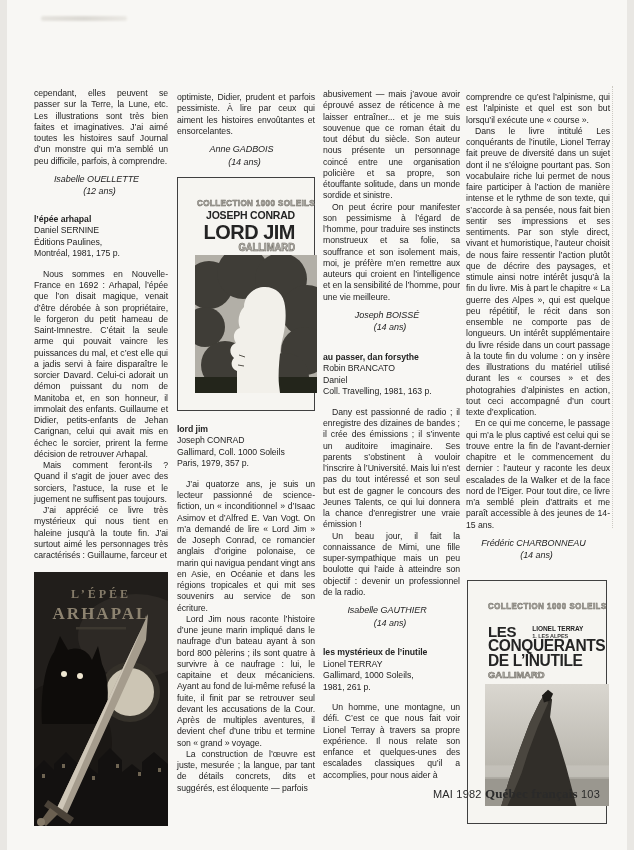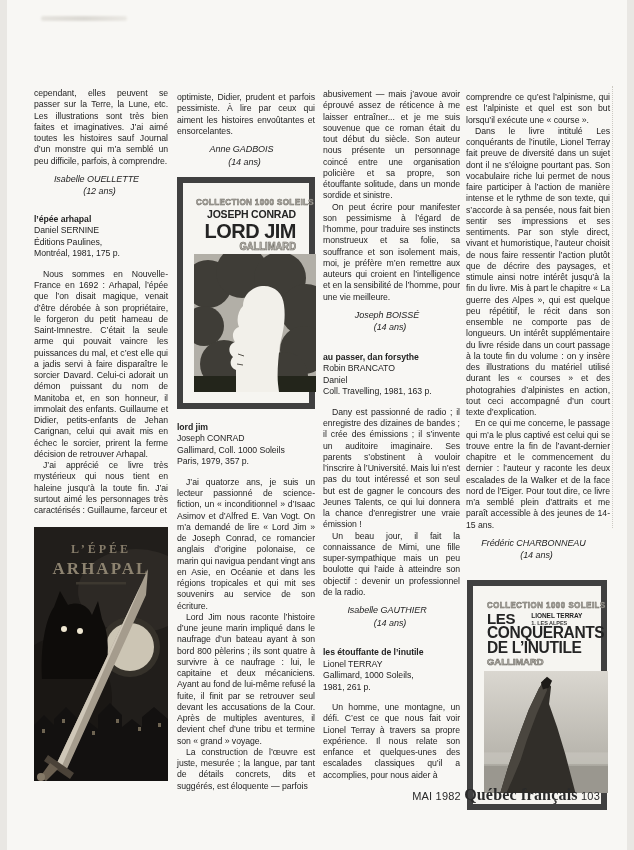--- a/index.html
+++ b/index.html
@@ -27,42 +27,42 @@
   .sig { text-align:center; font-style:italic; font-size:9px; line-height:12.5px;
     margin:6px 2px 2px 0; }
   .sig .name { padding-right:7px; }
   .sig .age  { padding-right:1px; }
 
   .bookhead { margin:18px 0 9px; text-align:left; line-height:11.5px; }
   .bookhead.gap-lg { margin-top:16px; }
   .bookhead .btitle { font-weight:bold; }
 
   
-  .cover-frame { border:6px solid #404040; background:#f6f5f1; padding:11px; }
+  .cover-frame { border:1px solid #404040; background:#f6f5f1; padding:17px; }
   .cov-outline { color:#b9b6af; -webkit-text-stroke:0.55px #6e6b64;
     font-weight:bold; white-space:nowrap; }
 
   .cov-lordjim { width:138px; margin:9px 0 13px; }
   .lj-band { padding:3px 2px 2px 2px; }
   .lj-coll { font-size:9px; letter-spacing:0.4px; transform:scaleX(0.9);
     transform-origin:left; }
   .lj-author { font-size:10.5px; font-weight:bold; text-align:right;
     letter-spacing:-0.2px; margin-top:1px; }
   .lj-title { font-size:21px; font-weight:bold; text-align:right;
     letter-spacing:-0.5px; line-height:19px; transform:scaleX(0.95);
     transform-origin:right; }
   .lj-gall { font-size:10px; text-align:right; transform:scaleX(0.95);
     transform-origin:right; margin-top:1px; }
   .lj-art { display:block; width:122px; height:138px; }
 
   .cov-conq { width:140px; margin-top:18px; margin-left:1px; }
   .cq-band { padding:3px 2px 2px 3px; text-align:left; }
   .cq-coll { font-size:8.5px; letter-spacing:0.6px; transform:scaleX(0.92);
     transform-origin:left; }
-  .cq-row2 { display:flex; align-items:flex-start; gap:16px; margin-top:1px; }
+  .cq-row2 { display:flex; align-items:flex-start; gap:16px; margin-top:13px; }
   .cq-les { font-size:15px; font-weight:bold; line-height:13px;
     letter-spacing:-0.3px; }
   .cq-stack { display:flex; flex-direction:column; line-height:6.5px;
     padding-top:1px; }
   .cq-author { font-size:6.5px; font-weight:bold; }
   .cq-series { font-size:5.5px; font-weight:bold; color:#3a3a3a; }
   .cq-title { font-size:16px; font-weight:bold; letter-spacing:-0.4px;
     line-height:14.5px; transform:scaleX(0.97); transform-origin:left;
     white-space:nowrap; }
   .cq-gall { font-size:9.5px; margin-top:1px; }
@@ -72,21 +72,21 @@
   .cov-arhapal svg { display:block; }
   .ar-t1 { font-family:"Liberation Serif",serif; font-weight:bold;
     font-size:12px; fill:#867c6a; letter-spacing:3px; }
   .ar-t2 { font-family:"Liberation Serif",serif; font-weight:bold;
     font-size:17px; fill:#8d8370; letter-spacing:2px; }
 
   
   .footer { position:absolute; top:786px; right:27px; font-size:11px;
     color:#2a2a2a; letter-spacing:0.2px; }
   .footer .mag { font-family:"Liberation Serif",serif; font-weight:bold;
-    font-size:16px;margin-top:48px; }
+    font-size:13px;margin-top:48px; }
 </style>
 </head>
 <body>
 
 <div class="page">
 
   <div class="smudge"></div>
   <div class="dotted-rule"></div>
 
   <div class="col col-1">
@@ -95,20 +95,21 @@
       <div class="name">Isabelle OUELLETTE</div>
       <div class="age">(12 ans)</div>
     </div>
     <div class="bookhead gap-lg">
       <div class="btitle">l’épée arhapal</div>
       <div>Daniel SERNINE</div>
       <div>Éditions Paulines,</div>
       <div>Montréal, 1981, 175 p.</div>
     </div>
     <p>Nous sommes en Nouvelle-France en 1692 : Arhapal, l’épée que l’on disait magique, venait d’être dérobée à son propriétaire, le forgeron du petit hameau de Saint-Imnestre. C’était la seule arme qui pouvait vaincre les puissances du mal, et c’est elle qui a jadis servi à faire disparaître le sorcier Davard. Celui-ci adorait un démon puissant du nom de Manitoba et, en son honneur, il immolait des enfants. Guillaume et Didier, petits-enfants de Jehan Carignan, celui qui avait mis en échec le sorcier, prirent la ferme décision de retrouver Arhapal.</p>
+    <p>Mais comment feront-ils ? Quand il s’agit de jouer avec des sorciers, l’astuce, la ruse et le jugement ne suffisent pas toujours.</p>
     <p>J’ai apprécié ce livre très mystérieux qui nous tient en haleine jusqu’à la toute fin. J’ai surtout aimé les personnages très caractérisés : Guillaume, farceur et</p>
 
     <div class="cov-arhapal">
       <svg width="134" height="254" viewBox="0 0 134 254">
         <rect width="134" height="254" fill="#211e1b"></rect>
         <ellipse cx="102" cy="64" rx="58" ry="42" fill="#2d2925"></ellipse>
         <ellipse cx="26" cy="172" rx="52" ry="62" fill="#1a1714"></ellipse>
         <text x="67" y="26" text-anchor="middle" class="ar-t1">L’ÉPÉE</text>
         <text x="67" y="47" text-anchor="middle" class="ar-t2">ARHAPAL</text>
         <rect x="42" y="55" width="50" height="2.5" fill="#3d3830"></rect>
@@ -194,21 +195,21 @@
       <div>Daniel</div>
       <div>Coll. Travelling, 1981, 163 p.</div>
     </div>
     <p>Dany est passionné de radio ; il enregistre des dizaines de bandes ; il crée des émissions ; il s’invente un auditoire imaginaire. Ses parents s’obstinent à vouloir l’inscrire à l’Université. Mais lui n’est pas du tout intéressé et son seul but est de gagner le concours des Jeunes Talents, ce qui lui donnera la chance d’enregistrer une vraie émission !</p>
     <p>Un beau jour, il fait la connaissance de Mimi, une fille super-sympathique mais un peu boulotte qui l’aide à atteindre son objectif : devenir un professionnel de la radio.</p>
     <div class="sig">
       <div class="name">Isabelle GAUTHIER</div>
       <div class="age">(14 ans)</div>
     </div>
     <div class="bookhead">
-      <div class="btitle">les étouffante de l’inutile</div>
+      <div class="btitle">les mystérieux de l’inutile</div>
       <div>Lionel TERRAY</div>
       <div>Gallimard, 1000 Soleils,</div>
       <div>1981, 261 p.</div>
     </div>
     <p>Un homme, une montagne, un défi. C’est ce que nous fait voir Lionel Terray à travers sa propre expérience. Il nous relate son enfance et quelques-unes des escalades classiques qu’il a accomplies, pour nous aider à</p>
   </div>
 
   <div class="col col-4">
     <p class="noindent">comprendre ce qu’est l’alpinisme, qui est l’alpiniste et quel est son but lorsqu’il exécute une « course ».</p>
     <p>Dans le livre intitulé Les conquérants de l’inutile, Lionel Terray fait preuve de diversité dans un sujet dont il ne s’éloigne pourtant pas. Son vocabulaire riche lui permet de nous faire participer à l’action de manière intense et le rythme de son texte, qui s’accorde à sa pensée, nous fait bien sentir ses impressions et ses sentiments. Par son style direct, vivant et humoristique, l’auteur choisit de nous faire ressentir l’action plutôt que de décrire des paysages, et stimule ainsi notre intérêt jusqu’à la fin du livre. Mis à part le chapitre « La guerre des Alpes », qui est quelque peu répétitif, le récit dans son ensemble ne comporte pas de longueurs. Un intérêt supplémentaire du livre réside dans un court passage à la toute fin du volume : on y insère des illustrations du matériel utilisé durant les « courses » et des photograhies d’alpinistes en action, tout ceci accompagné d’un court texte d’explication.</p>

